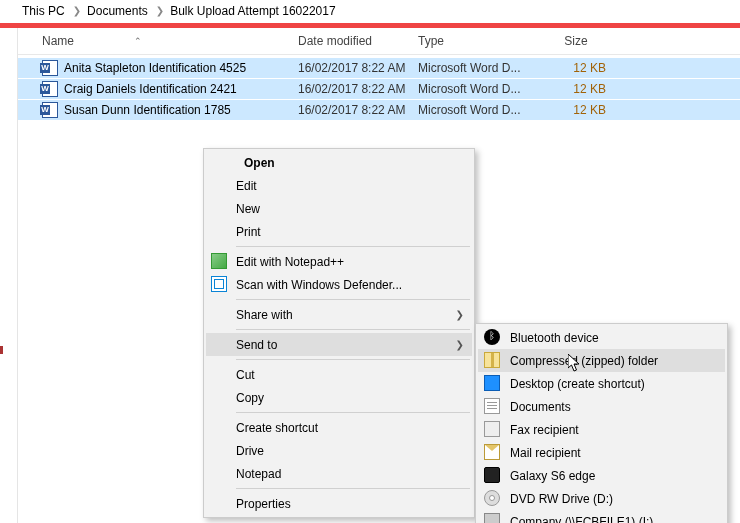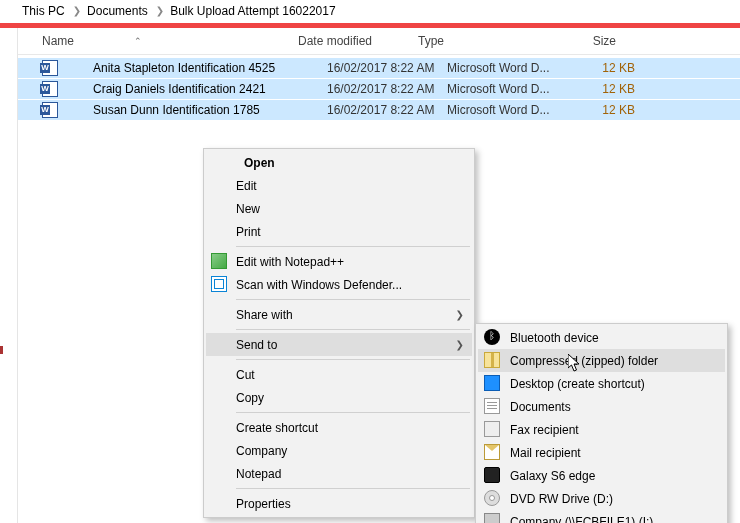--- a/index.html
+++ b/index.html
@@ -37,37 +37,37 @@
   .main { flex: 1; position: relative; }
   .headers {
     display: flex;
     padding: 6px 0 6px 24px;
     border-bottom: 1px solid #e8e8e8;
   }
   .headers .col { color: #444; font-size: 12px; }
   .col-name { width: 256px; display:flex; align-items:center; gap:60px;}
   .col-date { width: 120px; }
   .col-type { width: 118px; }
-  .col-size { width: 80px; text-align:right; }
+  .col-size { width: 80px; text-align:center; }
   .sort-caret { font-size: 9px; color: #666; }
   .files { padding-top: 2px; }
   .file-row {
     display: flex;
     align-items: center;
     padding: 2px 0 2px 24px;
     height: 21px;
     background: #cce8ff;
     border-top: 1px solid #fff;
   }
   .file-row .icon {
     width: 16px; height: 16px;
     margin-right: 6px;
     flex-shrink: 0;
   }
-  .file-row .fname { width: 234px; white-space: nowrap; overflow:hidden;margin-left:29px; }
+  .file-row .fname { width: 234px; white-space: nowrap; overflow:hidden; }
   .file-row .fdate { width: 120px; color: #333; }
   .file-row .ftype { width: 118px; color: #333; white-space: nowrap; overflow: hidden; }
   .file-row .fsize { width: 70px; text-align: right; color: #a16207; }
 
   
   .word-icon {
     display:inline-block;width:16px;height:16px;position:relative;
     background:#fff;border:1px solid #2b579a;
   }
   .word-icon::before{
@@ -227,21 +227,21 @@
           <span>Cut</span>
         </div>
       <div class="row">
           <span>Copy</span>
         </div>
       <div class="sep"></div>
       <div class="row">
           <span>Create shortcut</span>
         </div>
       <div class="row">
-          <span>Company</span>
+          <span>Drive</span>
         </div>
       <div class="row">
           <span>Notepad</span>
         </div>
       <div class="sep"></div>
       <div class="row">
           <span>Properties</span>
         </div>
     </div>
 

